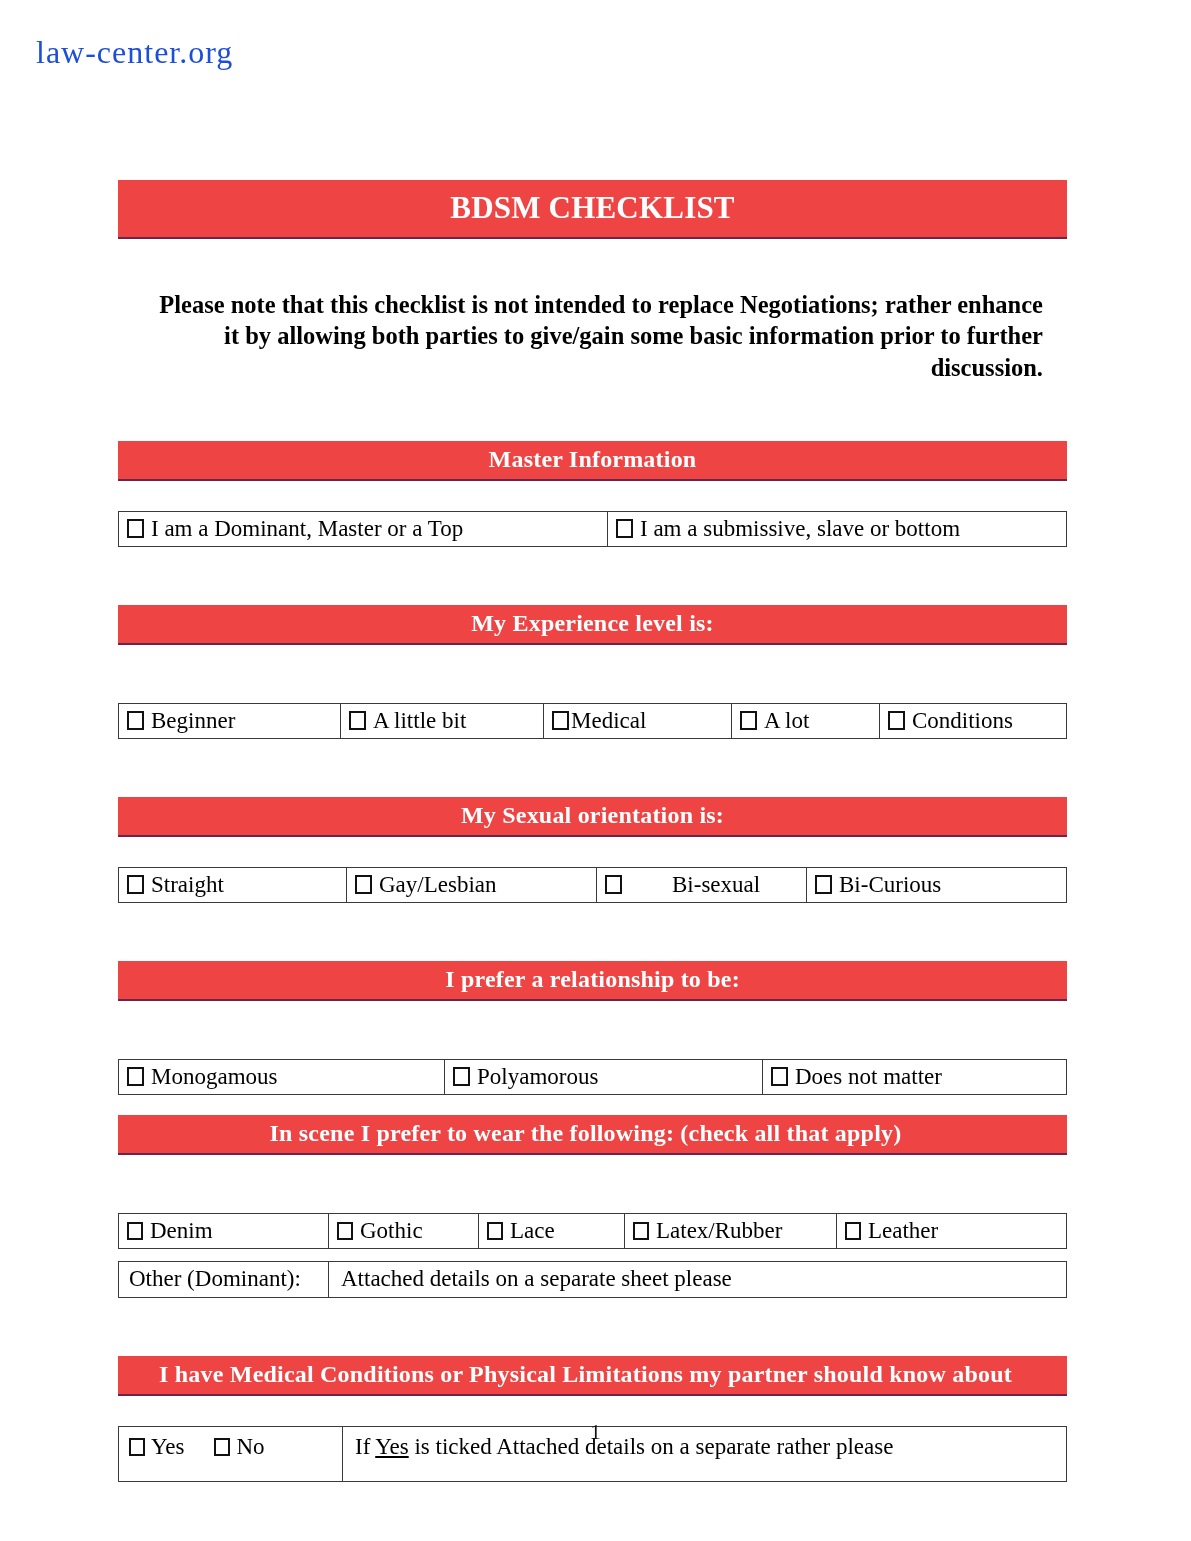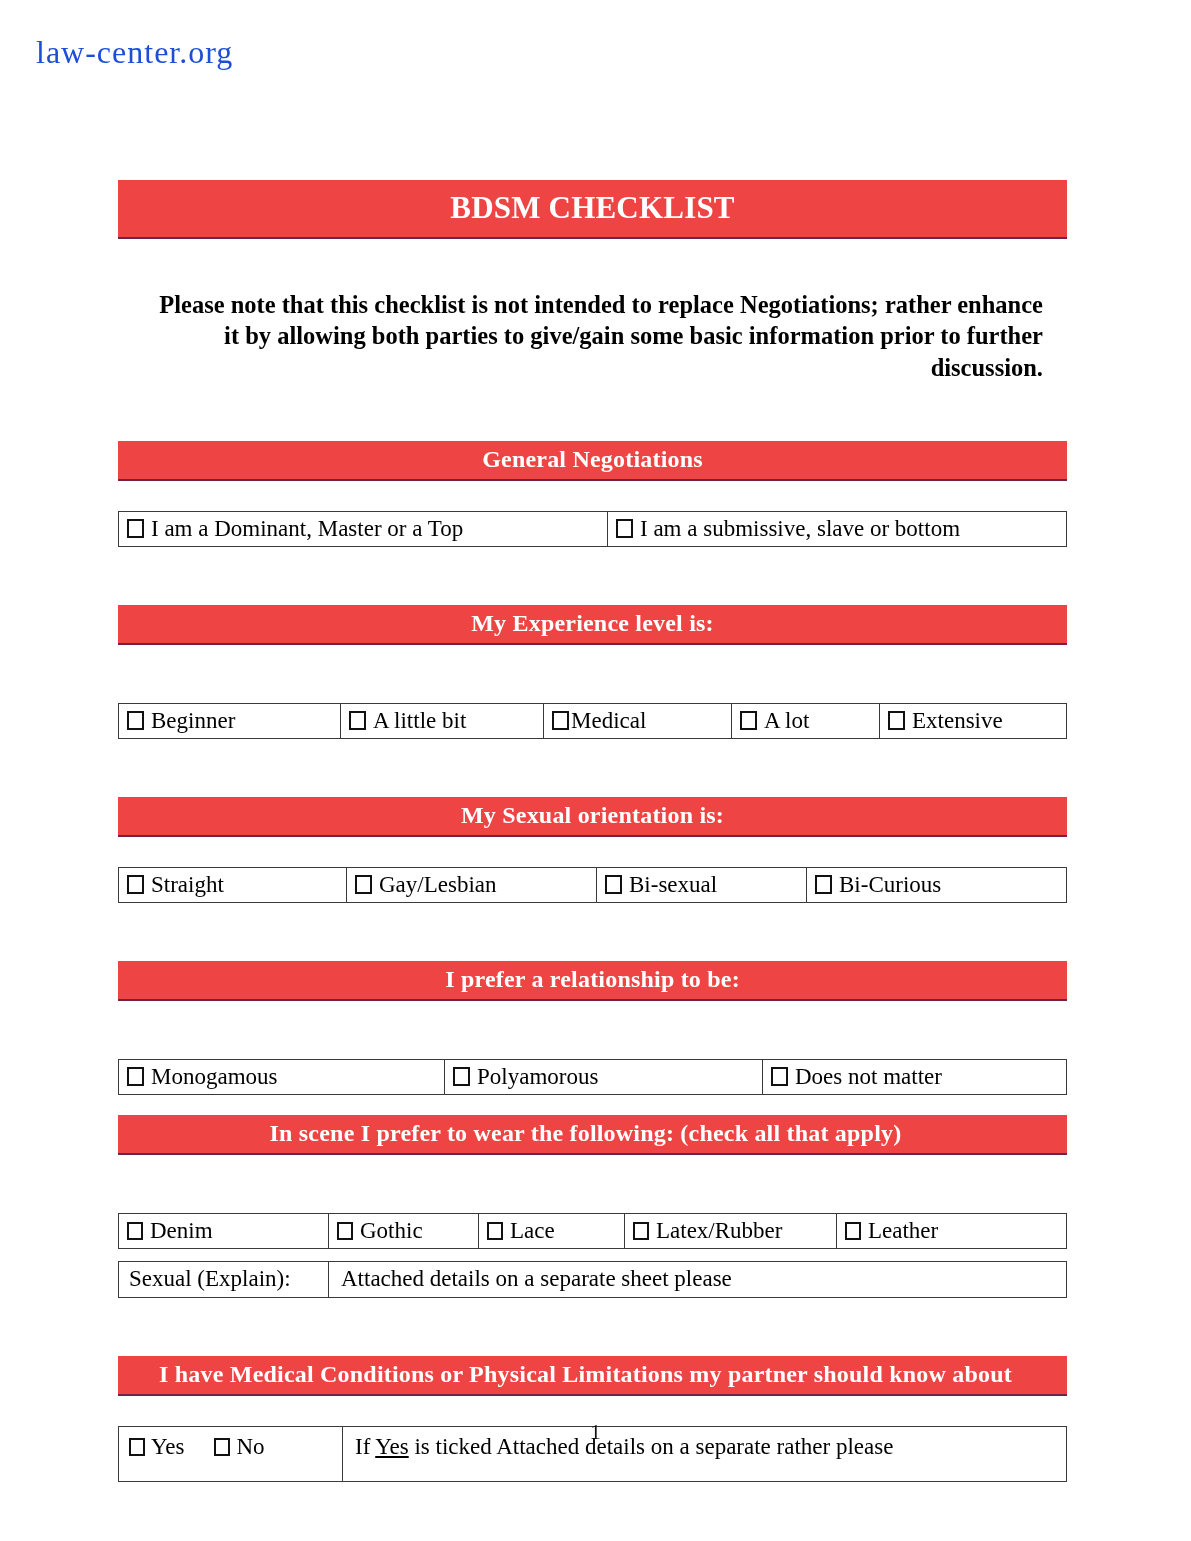--- a/index.html
+++ b/index.html
@@ -218,21 +218,21 @@
   <div class="site-header">law-center.org</div>
 
   <div class="content">
 
     <div class="banner title-banner">BDSM CHECKLIST</div>
 
     <div class="note">Please note that this checklist is not intended to replace Negotiations; rather enhance it by allowing both parties to give/gain some basic information prior to further discussion.</div>
 
     <div class="gap-xl"></div>
 
-    <div class="banner section-banner">General Negotiations</div>
+    <div class="banner section-banner">Master Information</div>
 
     <div class="gap-md"></div>
 
     <div class="opt-row">
       <div class="opt-cell" style="width:489px;flex:0 0 489px;">
         <span class="cb"></span>
         <span class="lbl">I am a Dominant, Master or a Top</span>
       </div>
       <div class="opt-cell" style="flex:1 1 auto;">
         <span class="cb"></span>
@@ -258,78 +258,78 @@
       <div class="opt-cell" style="width:188px;flex:0 0 188px;">
         <span class="cb"></span>
         <span class="lbl tight">Medical</span>
       </div>
       <div class="opt-cell" style="width:148px;flex:0 0 148px;">
         <span class="cb"></span>
         <span class="lbl">A lot</span>
       </div>
       <div class="opt-cell" style="flex:1 1 auto;">
         <span class="cb"></span>
-        <span class="lbl">Extensive</span>
+        <span class="lbl">Conditions</span>
       </div>
     </div>
 
     <div class="gap-xl"></div>
 
     <div class="banner section-banner">My Sexual orientation is:</div>
 
     <div class="gap-md"></div>
 
     <div class="opt-row">
       <div class="opt-cell" style="width:228px;flex:0 0 228px;">
         <span class="cb"></span>
         <span class="lbl">Straight</span>
       </div>
       <div class="opt-cell" style="width:250px;flex:0 0 250px;">
         <span class="cb"></span>
         <span class="lbl">Gay/Lesbian</span>
       </div>
+      <div class="opt-cell" style="width:210px;flex:0 0 210px;gap:43px;">
+        <span class="cb"></span>
+        <span class="lbl">Bi-sexual</span>
+      </div>
+      <div class="opt-cell" style="flex:1 1 auto;">
+        <span class="cb"></span>
+        <span class="lbl">Bi-Curious</span>
+      </div>
+    </div>
+
+    <div class="gap-xl"></div>
+
+    <div class="banner section-banner">I prefer a relationship to be:</div>
+
+    <div class="gap-xl"></div>
+
+    <div class="opt-row">
+      <div class="opt-cell" style="width:326px;flex:0 0 326px;">
+        <span class="cb"></span>
+        <span class="lbl">Monogamous</span>
+      </div>
+      <div class="opt-cell" style="width:318px;flex:0 0 318px;">
+        <span class="cb"></span>
+        <span class="lbl">Polyamorous</span>
+      </div>
+      <div class="opt-cell" style="flex:1 1 auto;">
+        <span class="cb"></span>
+        <span class="lbl">Does not matter</span>
+      </div>
+    </div>
+
+    <div class="gap-sm"></div>
+
+    <div class="banner wide-banner">In scene I prefer to wear the following: (check all that apply)</div>
+
+    <div class="gap-xl"></div>
+
+    <div class="opt-row">
       <div class="opt-cell" style="width:210px;flex:0 0 210px;">
-        <span class="cb"></span>
-        <span class="lbl">Bi-sexual</span>
-      </div>
-      <div class="opt-cell" style="flex:1 1 auto;">
-        <span class="cb"></span>
-        <span class="lbl">Bi-Curious</span>
-      </div>
-    </div>
-
-    <div class="gap-xl"></div>
-
-    <div class="banner section-banner">I prefer a relationship to be:</div>
-
-    <div class="gap-xl"></div>
-
-    <div class="opt-row">
-      <div class="opt-cell" style="width:326px;flex:0 0 326px;">
-        <span class="cb"></span>
-        <span class="lbl">Monogamous</span>
-      </div>
-      <div class="opt-cell" style="width:318px;flex:0 0 318px;">
-        <span class="cb"></span>
-        <span class="lbl">Polyamorous</span>
-      </div>
-      <div class="opt-cell" style="flex:1 1 auto;">
-        <span class="cb"></span>
-        <span class="lbl">Does not matter</span>
-      </div>
-    </div>
-
-    <div class="gap-sm"></div>
-
-    <div class="banner wide-banner">In scene I prefer to wear the following: (check all that apply)</div>
-
-    <div class="gap-xl"></div>
-
-    <div class="opt-row">
-      <div class="opt-cell" style="width:210px;flex:0 0 210px;">
         <span class="cb small"></span>
         <span class="lbl">Denim</span>
       </div>
       <div class="opt-cell" style="width:150px;flex:0 0 150px;">
         <span class="cb small"></span>
         <span class="lbl">Gothic</span>
       </div>
       <div class="opt-cell" style="width:146px;flex:0 0 146px;">
         <span class="cb small"></span>
         <span class="lbl">Lace</span>
@@ -340,21 +340,21 @@
       </div>
       <div class="opt-cell" style="flex:1 1 auto;">
         <span class="cb small"></span>
         <span class="lbl">Leather</span>
       </div>
     </div>
 
     <div class="gap-xs"></div>
 
     <div class="text-row">
-      <div class="label-cell" style="width:210px;flex:0 0 210px;">Sexual (Explain):</div>
+      <div class="label-cell" style="width:210px;flex:0 0 210px;">Other (Dominant):</div>
       <div class="value-cell">Attached details on a separate sheet please</div>
     </div>
 
     <div class="gap-xl"></div>
 
     <div class="banner wide-banner">I have Medical Conditions or Physical Limitations  my partner should know about</div>
 
     <div class="gap-md"></div>
 
     <div class="med-row">

